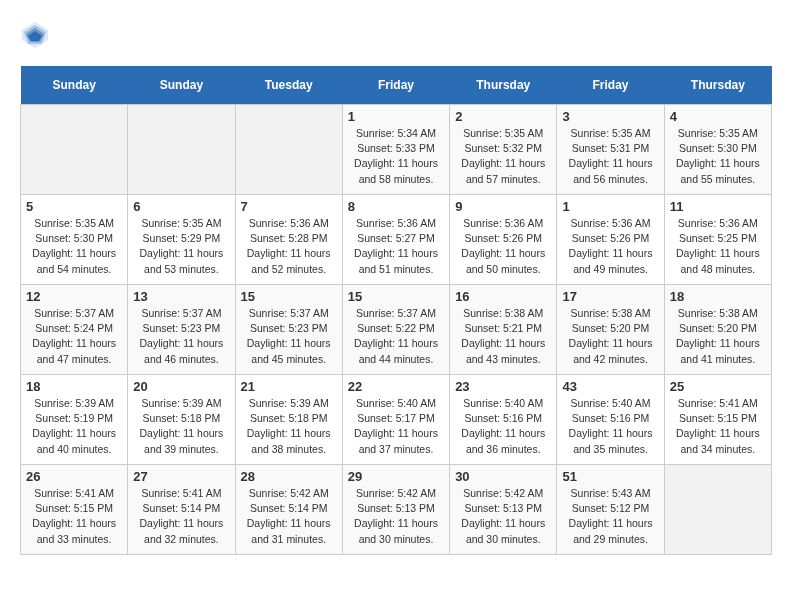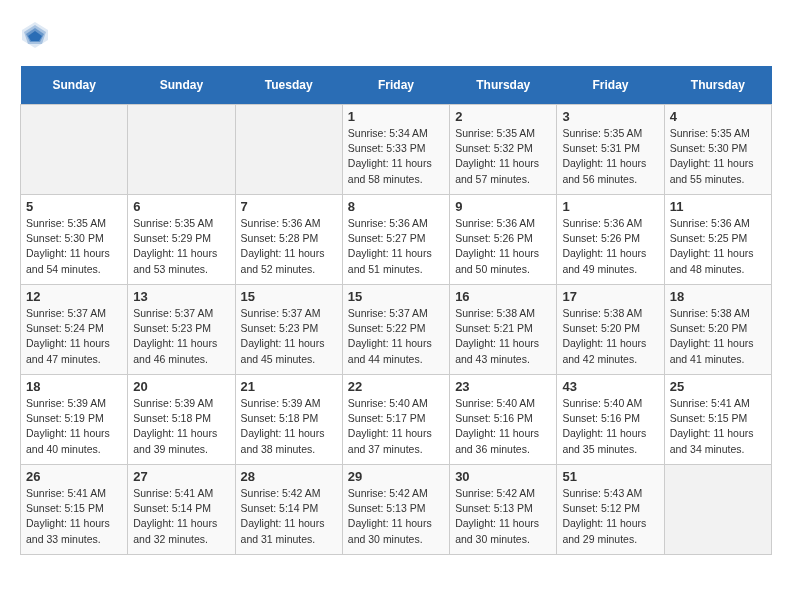--- a/index.html
+++ b/index.html
@@ -80,20 +80,21 @@
       font-size: 13px;
       font-weight: bold;
       color: #333;
       display: block;
       margin-bottom: 2px;
     }
     .day-info {
       font-size: 10.5px;
       color: #333;
       line-height: 1.45;
+      text-align: center;
     }
     .empty-cell {
       background: #f2f2f2 !important;
     }
   </style>
 </head>
 <body>
 
 <div class="header">
   <div class="logo">

